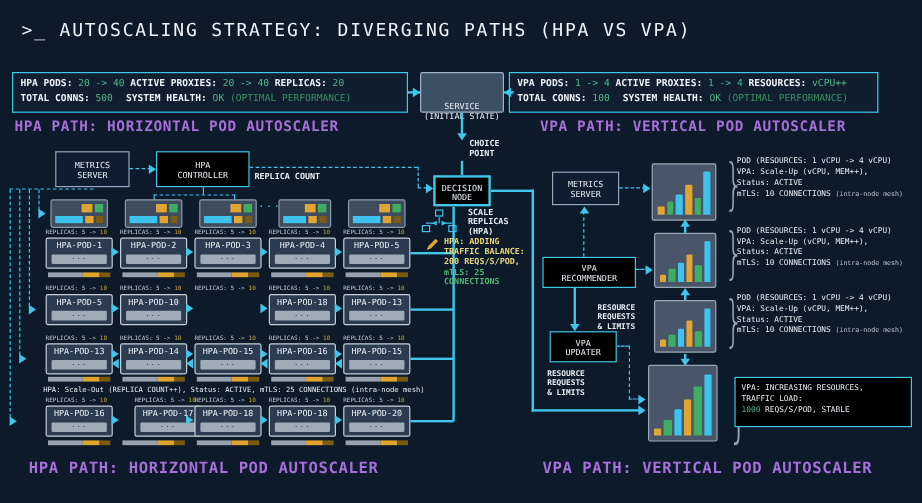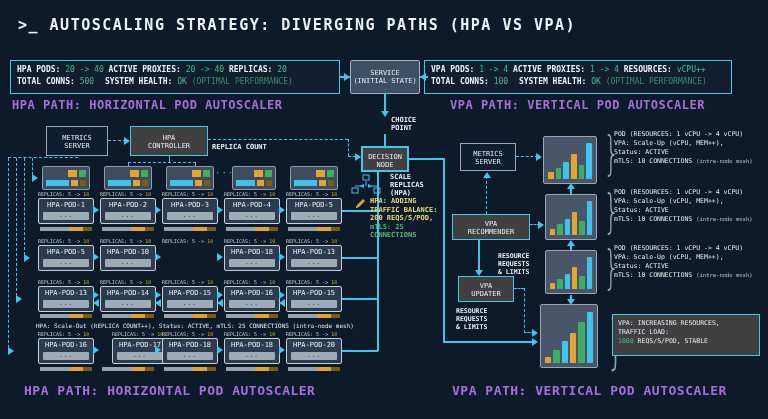--- a/index.html
+++ b/index.html
@@ -1,29 +1,29 @@
 <!DOCTYPE html>
 <html><head>
 <meta charset="utf-8">
 <style>
   html,body{margin:0;padding:0}
   body{width:768px;height:419px;background:#0d1a2a;position:relative;overflow:hidden;
        font-family:"DejaVu Sans Mono",monospace;color:#e8eef4}
   .abs{position:absolute}
   .t{position:absolute;white-space:nowrap}
-  .title{font-size:15px;font-weight:bold;letter-spacing:1.5px;color:#eef3f8}
+  .title{font-size:15px;font-weight:normal;letter-spacing:1.5px;color:#eef3f8}
   .hdr{font-weight:bold;color:#a76fd9;letter-spacing:.5px}
   .statbox{position:absolute;border:1px solid #41c8e8;background:rgba(20,36,56,.45);
            padding:3px 6px;box-sizing:border-box;font-size:8px;line-height:12px}
   .statbox .lb{color:#eef3f8;font-weight:bold}
   .statbox .vl{color:#52b788}
   .statbox .dim{color:#3a8f63}
   .nbox{position:absolute;box-sizing:border-box;text-align:center;font-size:7px;line-height:8px}
   .grey-b{border:1px solid #93a7bd;background:#0f1d30}
-  .cyan-b{border:1px solid #41c8e8;background:#404040}
+  .cyan-b{border:1px solid #41c8e8;background:#000000}
   .fill-b{border:1px solid #9fb2c6;background:#3c4f63;border-radius:2px}
   .dh{position:absolute;border-top:1px dashed #3fc6ea}
   .dv{position:absolute;border-left:1px dashed #3fc6ea}
   .sh{position:absolute;height:2px;background:#3fc6ea}
   .sv{position:absolute;width:2px;background:#3fc6ea}
   .tri-r{position:absolute;width:0;height:0;border-top:4px solid transparent;
          border-bottom:4px solid transparent;border-left:6px solid #3fc6ea}
   .tri-l{position:absolute;width:0;height:0;border-top:4px solid transparent;
          border-bottom:4px solid transparent;border-right:6px solid #3fc6ea}
   .tri-u{position:absolute;width:0;height:0;border-left:4px solid transparent;
@@ -74,21 +74,21 @@
   </div>
   <div>
     <span class="lb">TOTAL CONNS:</span>
     <span class="vl">500</span>
     <span class="lb" style="margin-left:6px">SYSTEM HEALTH:</span>
     <span class="vl">OK</span>
     <span class="dim">(OPTIMAL PERFORMANCE)</span>
   </div>
 </div>
 
-<div class="nbox fill-b" style="left:350px;top:60px;width:70px;height:34px;padding-top:8px">
+<div class="nbox fill-b" style="left:350px;top:60px;width:70px;height:34px;padding-top:24px">
   <div>SERVICE</div>
   <div>(INITIAL STATE)</div>
 </div>
 
 <div class="statbox" style="left:424px;top:60px;width:308px;height:34px">
   <div>
     <span class="lb">VPA PODS:</span>
     <span class="vl">1 -&gt; 4</span>
     <span class="lb">ACTIVE PROXIES:</span>
     <span class="vl">1 -&gt; 4</span>

